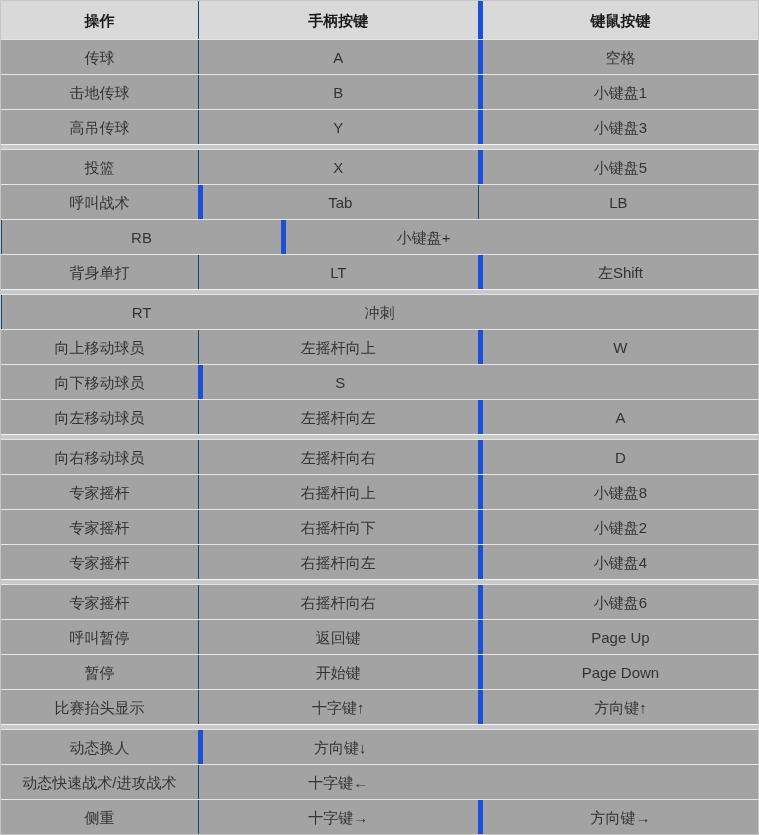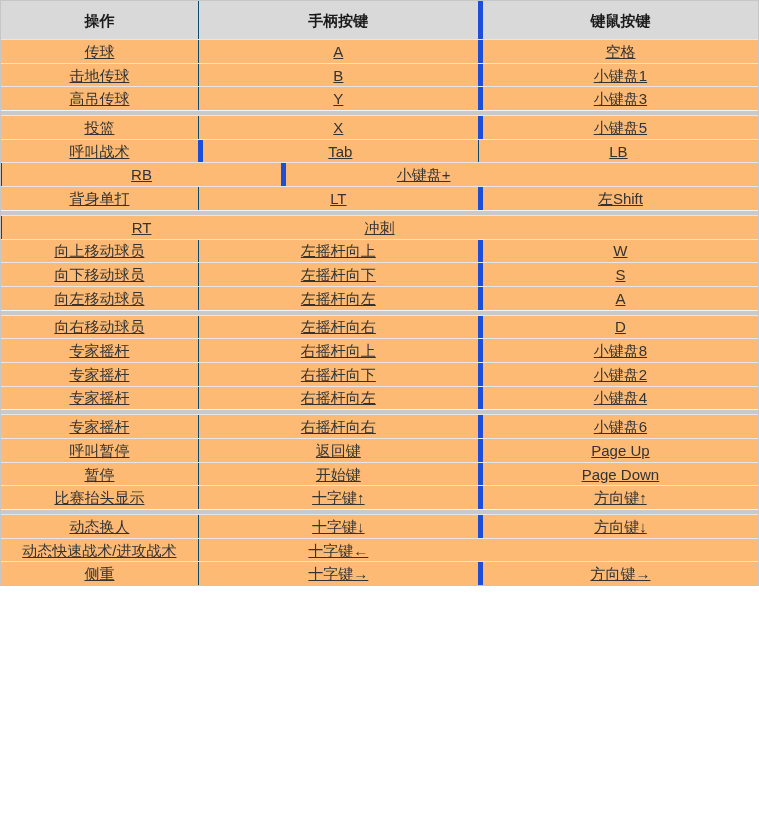--- a/index.html
+++ b/index.html
@@ -2,21 +2,21 @@
 <html><head>
 <meta charset="utf-8">
 <style>
   html, body {
     margin: 0;
     padding: 0;
     background: #ffffff;
   }
   .kb-table {
     width: 759px;
-    height: 586px;
+    height: 835px;
     box-sizing: border-box;
     display: flex;
     flex-direction: column;
     border: 1px solid #c6c6c6;
     background: #f9f9fa;
     font-family: "Liberation Sans", "DejaVu Sans", sans-serif;
     color: #333333;
   }
   .hrow {
     flex: 0 0 38px;
@@ -24,24 +24,23 @@
     background: #d9d9d9;
   }
   .hrow .cell {
     font-weight: 700;
     font-size: 15px;
     color: #1a1a1a;
   }
   .row {
     flex: 1 1 0;
     display: flex;
-    background: #fdba74;
+    background: #a3a3a3;
     border-top: 1px solid #e6e6e8;
     min-height: 0;
-    text-decoration: underline;
   }
   .cell {
     box-sizing: border-box;
     display: flex;
     align-items: center;
     justify-content: center;
     font-size: 15px;
     line-height: 1;
     white-space: nowrap;
     overflow: hidden;
@@ -105,21 +104,20 @@
     <div class="cell c2">RT</div>
     <div class="cell c1">冲刺</div>
   </div>
     <div class="row">
     <div class="cell c1">向上移动球员</div>
     <div class="cell c2">左摇杆向上</div>
     <div class="cell c3">W</div>
   </div>
     <div class="row">
     <div class="cell c1">向下移动球员</div>
-    <div class="cell c2">左摇杆向下</div>
     <div class="cell c3">S</div>
   </div>
     <div class="row">
     <div class="cell c1">向左移动球员</div>
     <div class="cell c2">左摇杆向左</div>
     <div class="cell c3">A</div>
   </div>
     <div class="sep"></div>
     <div class="row">
     <div class="cell c1">向右移动球员</div>
@@ -158,21 +156,20 @@
     <div class="cell c3">Page Down</div>
   </div>
     <div class="row">
     <div class="cell c1">比赛抬头显示</div>
     <div class="cell c2">十字键↑</div>
     <div class="cell c3">方向键↑</div>
   </div>
     <div class="sep"></div>
     <div class="row">
     <div class="cell c1">动态换人</div>
-    <div class="cell c2">十字键↓</div>
     <div class="cell c3">方向键↓</div>
   </div>
     <div class="row">
     <div class="cell c1">动态快速战术/进攻战术</div>
     <div class="cell c2">十字键←</div>
   </div>
     <div class="row">
     <div class="cell c1">侧重</div>
     <div class="cell c2">十字键→</div>
     <div class="cell c3">方向键→</div>

